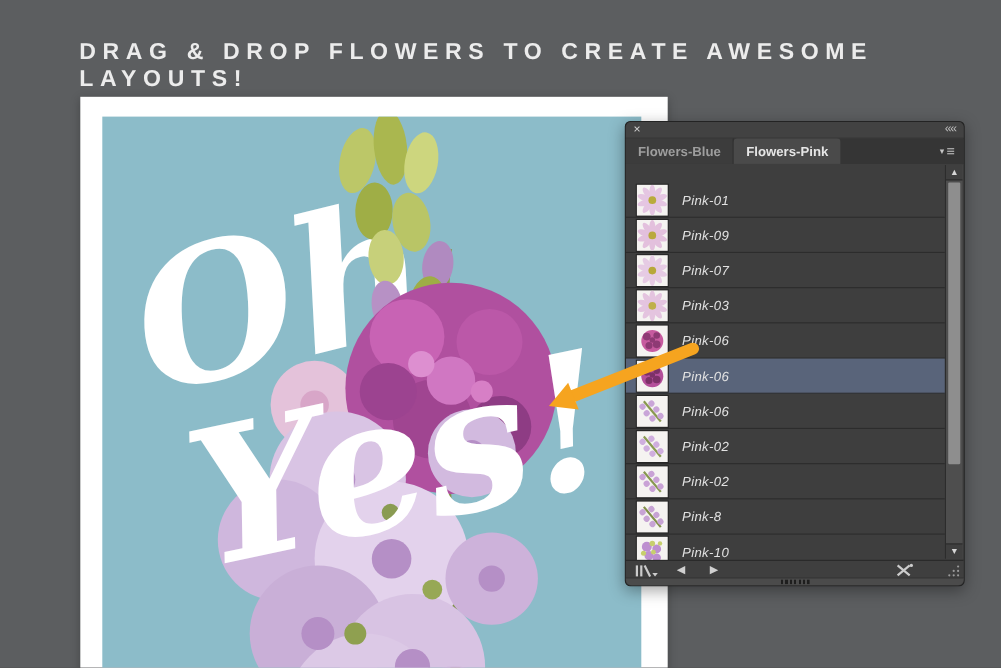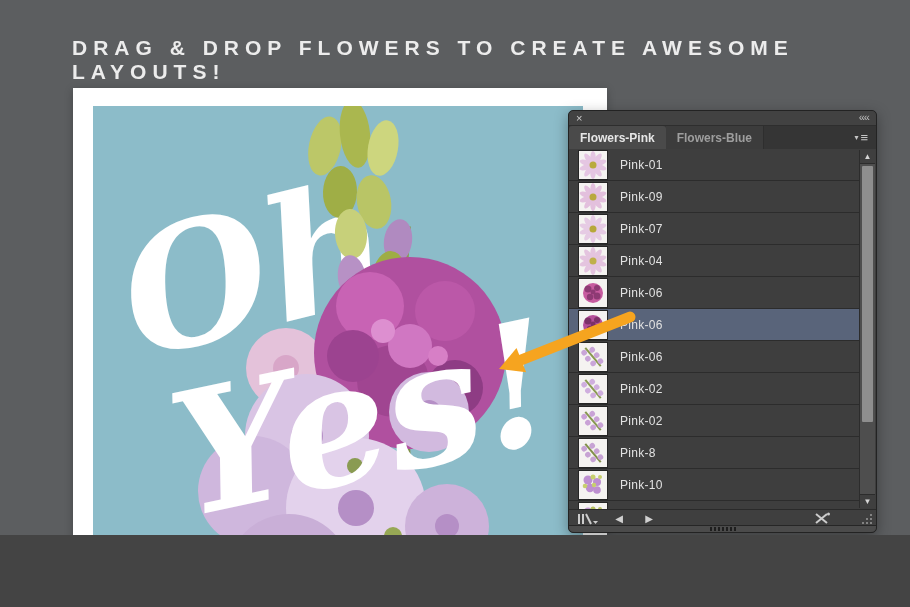--- a/index.html
+++ b/index.html
@@ -1,17 +1,17 @@
 <!DOCTYPE html>
 <html><head>
 <meta charset="utf-8">
 <style>
   html,body{margin:0;padding:0;background:#444;}
   .stage{
-    position:relative;width:910px;height:535px;overflow:hidden;
+    position:relative;width:910px;height:607px;overflow:hidden;
     background:var(--page-bg,#5c5e60);
     font-family:"Liberation Sans", sans-serif;
   }
 
   
   .headline{
     position:absolute;left:72px;top:36px;width:800px;
     color:var(--headline-color,#ececec);
     font-size:21px;font-weight:700;letter-spacing:6px;
     font-family:"Liberation Sans", sans-serif;
@@ -76,21 +76,21 @@
     margin-left:auto;display:flex;align-items:center;gap:2px;
     padding:0 8px;color:#c5c5c5;cursor:pointer;
   }
   .panel-menu .tri{font-size:8px;}
   .panel-menu .lines{font-size:13px;font-weight:700;}
 
   .list{
     position:absolute;left:0;top:38px;right:0;height:360px;
     background:#3e3e3e;overflow:hidden;
   }
-  .rows{position:absolute;left:0;top:0;right:17px;}
+  .rows{position:absolute;left:0;top:17px;right:17px;font-style:italic;}
   .row{
     height:31px;border-bottom:1px solid var(--row-sep,#2c2c2c);
     display:flex;align-items:center;cursor:pointer;
   }
   .row.selected{background:var(--row-selected,#59647a);}
   .thumb{
     width:28px;height:28px;margin-left:10px;flex:0 0 28px;
     background:var(--thumb-bg,#f5f3f1);
     box-shadow:0 0 0 1px #262626;
   }
@@ -206,22 +206,22 @@
   </svg>
 
   <div class="panel">
 
     <div class="titlebar">
       <span class="close-x">×</span>
       <span class="collapse">««</span>
     </div>
 
     <div class="tabbar">
+      <div class="tab inactive">Flowers-Blue</div>
       <div class="tab active">Flowers-Pink</div>
-      <div class="tab inactive">Flowers-Blue</div>
       <div class="panel-menu">
         <span class="tri">▾</span>
         <span class="lines">≡</span>
       </div>
     </div>
 
     <div class="list">
       <div class="rows">
           <div class="row">
             <span class="thumb">
@@ -286,21 +286,21 @@
                 <ellipse cx="14" cy="7" rx="2.8" ry="7" fill="#e4c4df" transform="rotate(108 14 14)"></ellipse>
                 <ellipse cx="14" cy="7" rx="2.8" ry="7" fill="#e4c4df" transform="rotate(144 14 14)"></ellipse>
                 <ellipse cx="14" cy="7" rx="2.8" ry="7" fill="#e4c4df" transform="rotate(180 14 14)"></ellipse>
                 <ellipse cx="14" cy="7" rx="2.8" ry="7" fill="#e4c4df" transform="rotate(216 14 14)"></ellipse>
                 <ellipse cx="14" cy="7" rx="2.8" ry="7" fill="#e4c4df" transform="rotate(252 14 14)"></ellipse>
                 <ellipse cx="14" cy="7" rx="2.8" ry="7" fill="#e4c4df" transform="rotate(288 14 14)"></ellipse>
                 <ellipse cx="14" cy="7" rx="2.8" ry="7" fill="#e4c4df" transform="rotate(324 14 14)"></ellipse>
                 <circle cx="14" cy="14" r="3.5" fill="#bfb04a"></circle>
               </svg>
             </span>
-            <span class="row-label">Pink-04</span>
+            <span class="row-label">Pink-03</span>
           </div>
           <div class="row">
             <span class="thumb">
               <svg viewBox="0 0 28 28">
                 <circle cx="14" cy="14" r="10" fill="#c75b9f"></circle>
                 <circle cx="9" cy="10" r="3.5" fill="#8e3a74"></circle>
                 <circle cx="18" cy="9" r="3" fill="#8e3a74"></circle>
                 <circle cx="11" cy="18" r="3.2" fill="#8e3a74"></circle>
                 <circle cx="18" cy="17" r="3.5" fill="#8e3a74"></circle>
                 <circle cx="14" cy="13" r="2.5" fill="#8e3a74"></circle>

